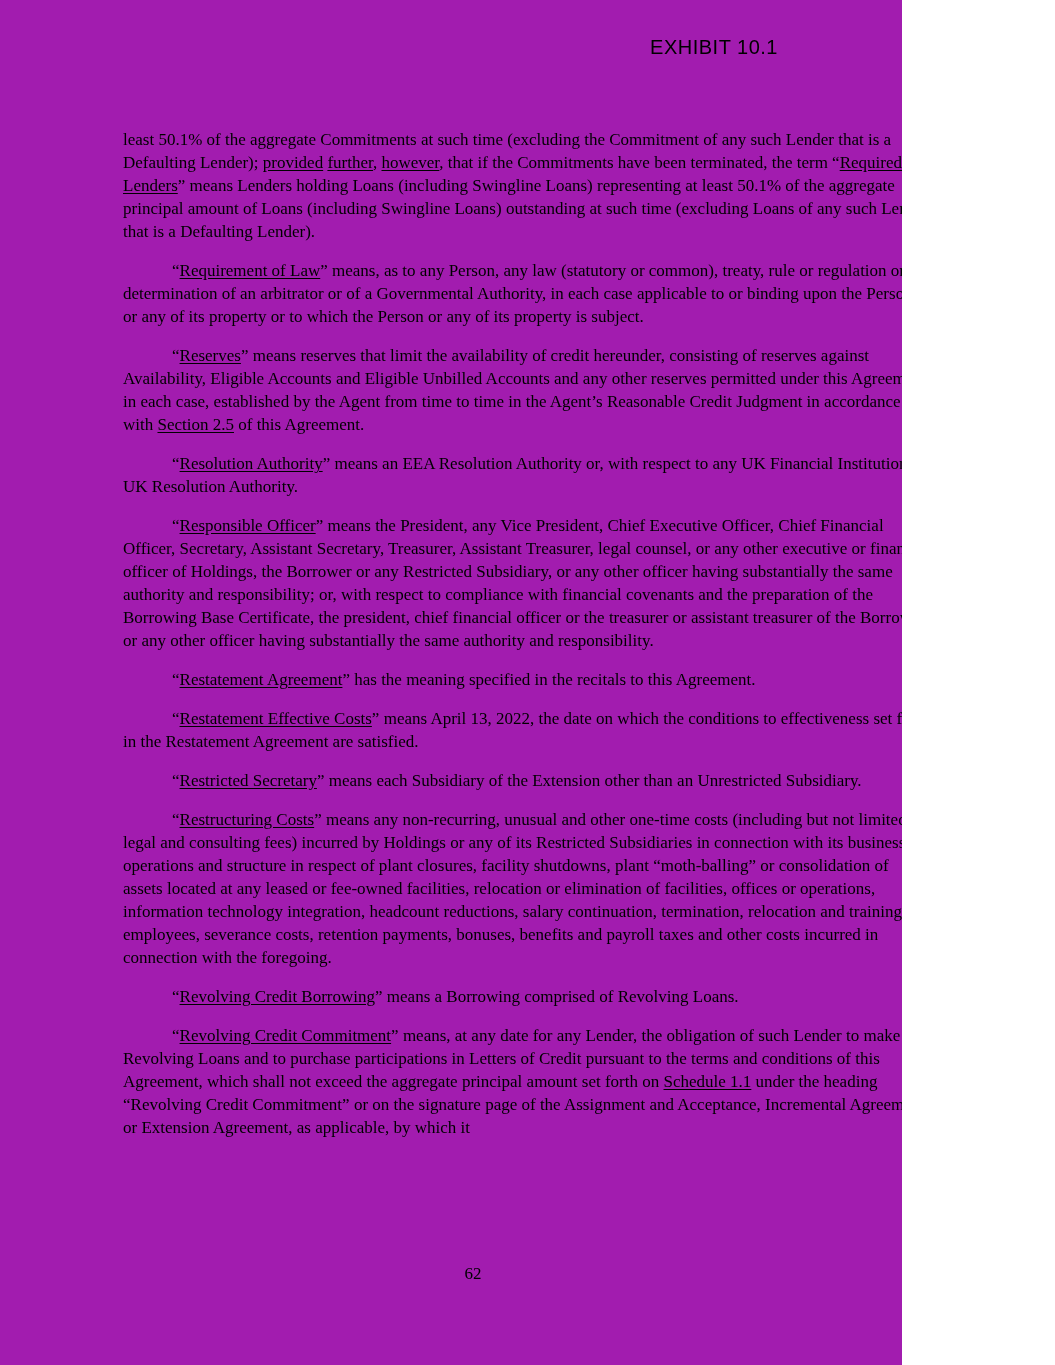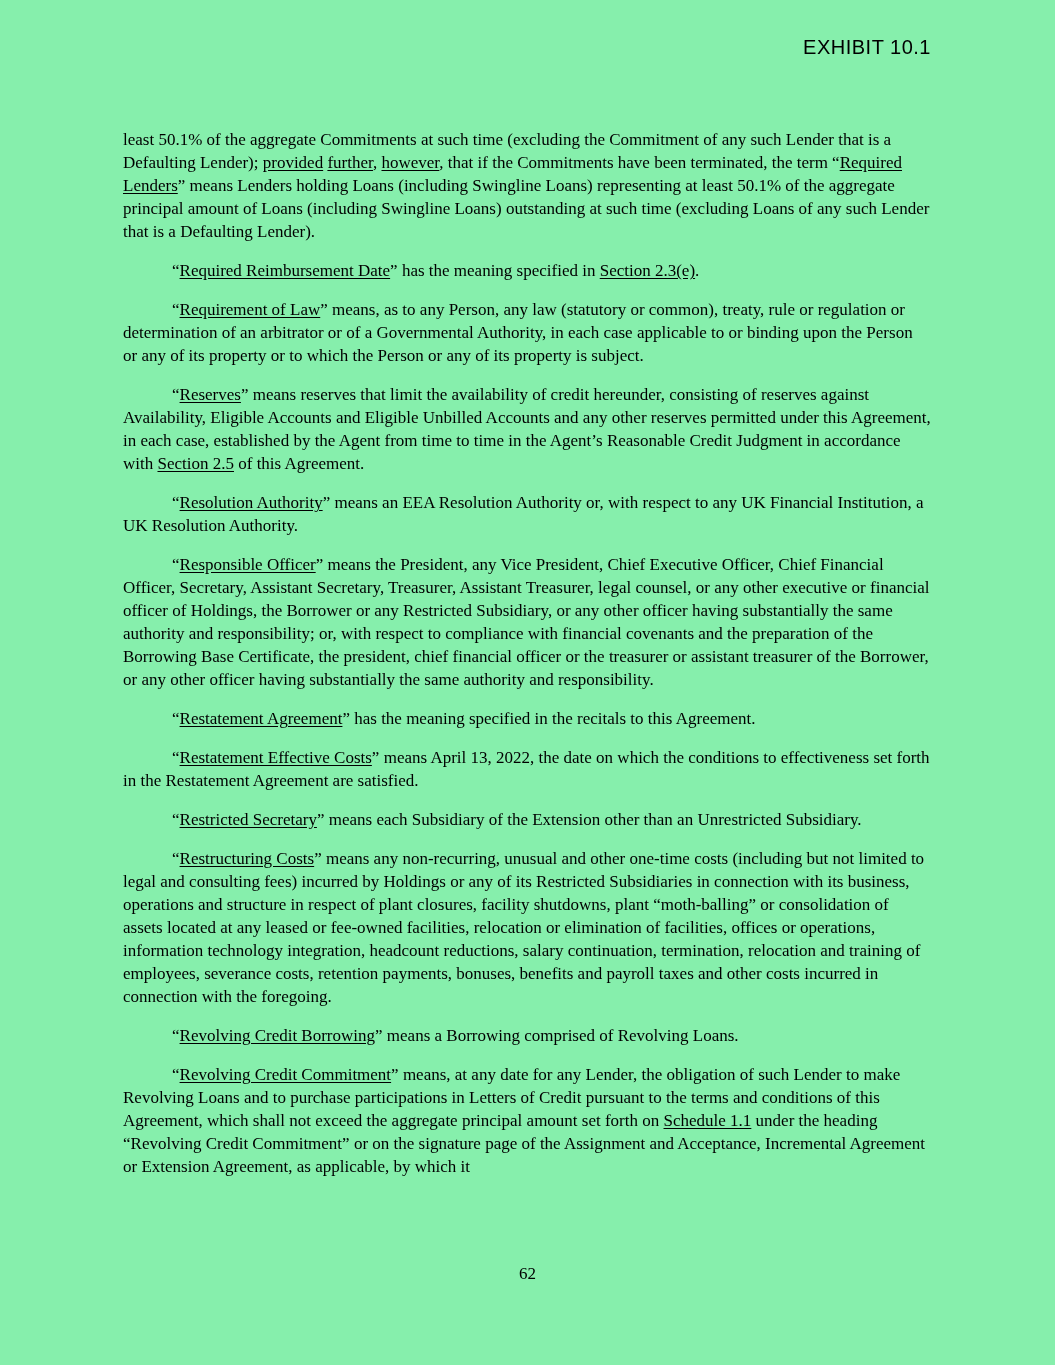--- a/index.html
+++ b/index.html
@@ -1,20 +1,20 @@
 <!DOCTYPE html>
 <html><head>
 <meta charset="utf-8">
 <style>
   html, body { margin: 0; padding: 0; background: #ffffff; }
   .page {
     position: relative;
-    width: 1055px;
+    width: 902px;
     height: 1365px;
-    background: #86efac;
+    background: #a21caf;
     overflow: hidden;
     font-family: "Liberation Serif", "DejaVu Serif", serif;
     font-size: 17px;
     line-height: 23px;
     color: #000000;
   }
   .exhibit-header {
     position: absolute;
     top: 36px;
     right: 124px;
@@ -33,31 +33,31 @@
   }
   .para { margin: 0 0 16px 0; padding: 0; }
   .para.indent { text-indent: 49px; }
   .uline { text-decoration: underline; text-underline-offset: 2px; }
   .page-number {
     position: absolute;
     top: 1262px;
     left: 0;
     width: 100%;
     text-align: center;
+    padding-left: 22px;
   }
 </style>
 </head>
 <body>
 
 <div class="page">
   <div class="exhibit-header">EXHIBIT 10.1</div>
 
   <div class="doc-body">
       <p class="para"><span>least 50.1% of the aggregate Commitments at such time (excluding the Commitment of any such Lender that is a Defaulting Lender); </span><span class="uline">provided</span><span> </span><span class="uline">further</span><span>, </span><span class="uline">however</span><span>, that if the Commitments have been terminated, the term “</span><span class="uline">Required Lenders</span><span>” means Lenders holding Loans (including Swingline Loans) representing at least 50.1% of the aggregate principal amount of Loans (including Swingline Loans) outstanding at such time (excluding Loans of any such Lender that is a Defaulting Lender).</span></p>
-      <p class="para indent"><span>“</span><span class="uline">Required Reimbursement Date</span><span>” has the meaning specified in </span><span class="uline">Section 2.3(e)</span><span>.</span></p>
       <p class="para indent"><span>“</span><span class="uline">Requirement of Law</span><span>” means, as to any Person, any law (statutory or common), treaty, rule or regulation or determination of an arbitrator or of a Governmental Authority, in each case applicable to or binding upon the Person or any of its property or to which the Person or any of its property is subject.</span></p>
       <p class="para indent"><span>“</span><span class="uline">Reserves</span><span>” means reserves that limit the availability of credit hereunder, consisting of reserves against Availability, Eligible Accounts and Eligible Unbilled Accounts and any other reserves permitted under this Agreement, in each case, established by the Agent from time to time in the Agent’s Reasonable Credit Judgment in accordance with </span><span class="uline">Section 2.5</span><span> of this Agreement.</span></p>
       <p class="para indent"><span>“</span><span class="uline">Resolution Authority</span><span>” means an EEA Resolution Authority or, with respect to any UK Financial Institution, a UK Resolution Authority.</span></p>
       <p class="para indent"><span>“</span><span class="uline">Responsible Officer</span><span>” means the President, any Vice President, Chief Executive Officer, Chief Financial Officer, Secretary, Assistant Secretary, Treasurer, Assistant Treasurer, legal counsel, or any other executive or financial officer of Holdings, the Borrower or any Restricted Subsidiary, or any other officer having substantially the same authority and responsibility; or, with respect to compliance with financial covenants and the preparation of the Borrowing Base Certificate, the president, chief financial officer or the treasurer or assistant treasurer of the Borrower, or any other officer having substantially the same authority and responsibility.</span></p>
       <p class="para indent"><span>“</span><span class="uline">Restatement Agreement</span><span>” has the meaning specified in the recitals to this Agreement.</span></p>
       <p class="para indent"><span>“</span><span class="uline">Restatement Effective Costs</span><span>” means April 13, 2022, the date on which the conditions to effectiveness set forth in the Restatement Agreement are satisfied.</span></p>
       <p class="para indent"><span>“</span><span class="uline">Restricted Secretary</span><span>” means each Subsidiary of the Extension other than an Unrestricted Subsidiary.</span></p>
       <p class="para indent"><span>“</span><span class="uline">Restructuring Costs</span><span>” means any non-recurring, unusual and other one-time costs (including but not limited to legal and consulting fees) incurred by Holdings or any of its Restricted Subsidiaries in connection with its business, operations and structure in respect of plant closures, facility shutdowns, plant “moth-balling” or consolidation of assets located at any leased or fee-owned facilities, relocation or elimination of facilities, offices or operations, information technology integration, headcount reductions, salary continuation, termination, relocation and training of employees, severance costs, retention payments, bonuses, benefits and payroll taxes and other costs incurred in connection with the foregoing.</span></p>
       <p class="para indent"><span>“</span><span class="uline">Revolving Credit Borrowing</span><span>” means a Borrowing comprised of Revolving Loans.</span></p>
       <p class="para indent"><span>“</span><span class="uline">Revolving Credit Commitment</span><span>” means, at any date for any Lender, the obligation of such Lender to make Revolving Loans and to purchase participations in Letters of Credit pursuant to the terms and conditions of this Agreement, which shall not exceed the aggregate principal amount set forth on </span><span class="uline">Schedule 1.1</span><span> under the heading “Revolving Credit Commitment” or on the signature page of the Assignment and Acceptance, Incremental Agreement or Extension Agreement, as applicable, by which it</span></p>

